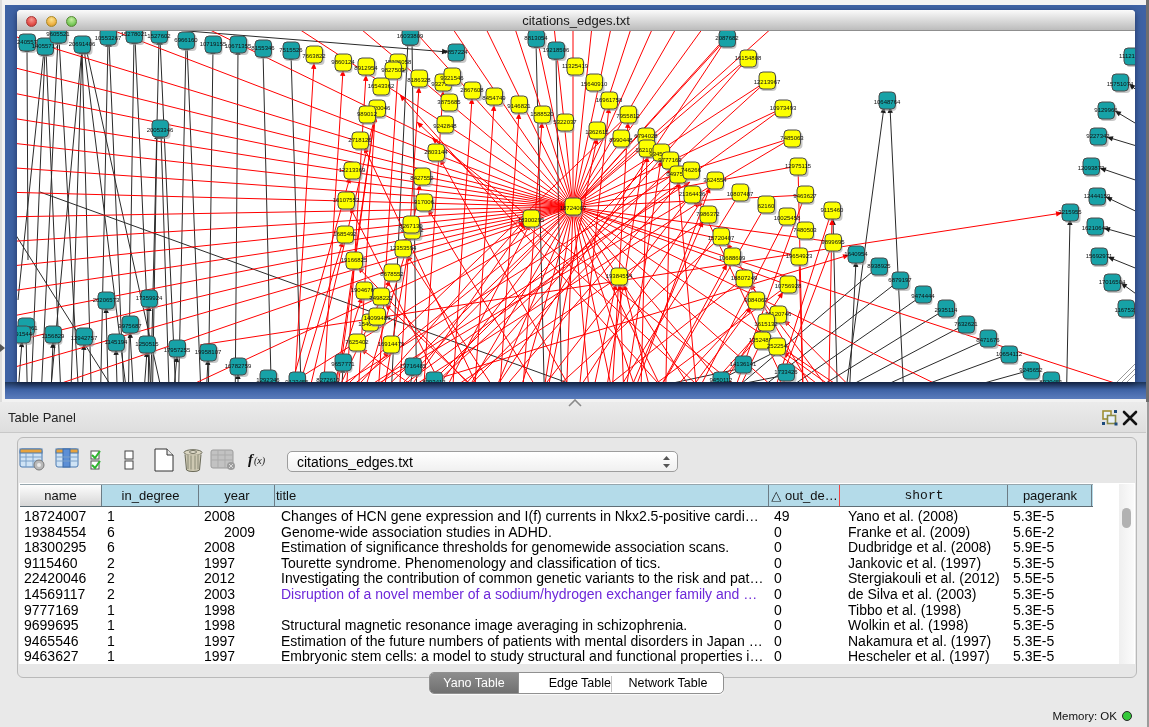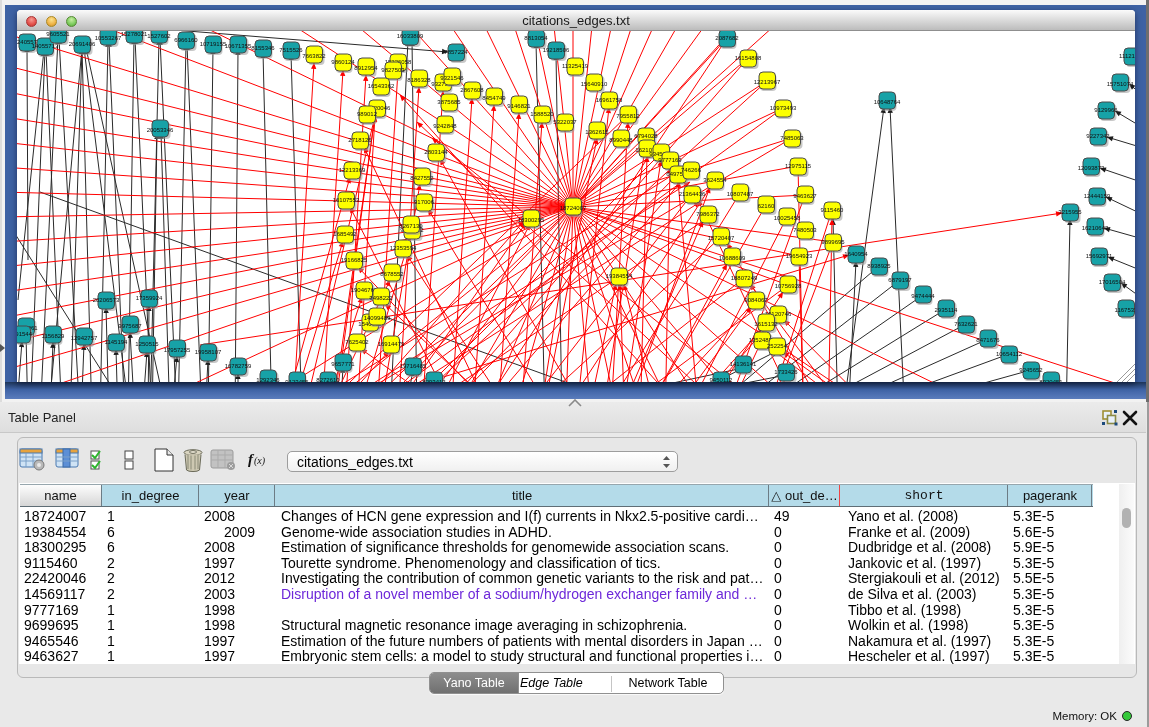--- a/index.html
+++ b/index.html
@@ -754,38 +754,38 @@
    <path d="M2 6 L5.5 2 L9 6 z" fill="#555"></path>
         <path d="M2 10 L5.5 14 L9 10 z" fill="#555"></path>
   </svg>
 </div>
 
 <div class="abs" style="left:19px;top:483px;width:1116px;height:181px;background:#fff;"></div>
 <div style="position:absolute;left:20px;top:484px;width:1073px;height:23px;background:#b4dbe9;border-top:1px solid #97a6ad;border-bottom:1px solid #5f6d75;"></div>
     <div style="position:absolute;left:20px;top:485px;width:82px;height:21px;background:linear-gradient(#fdfdfd,#d6d6d6);border-right:1px solid #6c7c85;text-align:center;line-height:21px;font-size:13px;color:#111;overflow:hidden;white-space:nowrap;">name</div>
     <div style="position:absolute;left:103px;top:485px;width:96px;height:21px;border-right:1px solid #6c7c85;text-align:center;line-height:21px;font-size:13px;color:#111;overflow:hidden;white-space:nowrap;">in_degree</div>
     <div style="position:absolute;left:200px;top:485px;width:75px;height:21px;border-right:1px solid #6c7c85;text-align:center;line-height:21px;font-size:13px;color:#111;overflow:hidden;white-space:nowrap;">year</div>
-    <div style="position:absolute;left:276px;top:485px;width:493px;height:21px;border-right:1px solid #6c7c85;text-align:center;line-height:21px;font-size:13px;color:#111;overflow:hidden;white-space:nowrap;">title</div>
+    <div style="position:absolute;left:276px;top:485px;width:493px;height:21px;border-right:1px solid #6c7c85;line-height:21px;font-size:13px;color:#111;overflow:hidden;white-space:nowrap;">title</div>
     <div style="position:absolute;left:770px;top:485px;width:70px;height:21px;border-right:1px solid #ef4444;text-align:center;line-height:21px;font-size:13px;color:#111;overflow:hidden;white-space:nowrap;">△ out_de…</div>
     <div style="position:absolute;left:841px;top:485px;width:167px;height:21px;border-right:1px solid #6c7c85;text-align:center;line-height:21px;font-size:13px;color:#111;overflow:hidden;white-space:nowrap;font-family:Liberation Mono, monospace;">short</div>
     <div style="position:absolute;left:1009px;top:485px;width:83px;height:21px;border-right:1px solid #6c7c85;text-align:center;line-height:21px;font-size:13px;color:#111;overflow:hidden;white-space:nowrap;">pagerank</div>
     <div style="position:absolute;left:24px;top:508px;height:16px;line-height:16px;font-size:14px;color:#000;white-space:nowrap;">18724007</div>
     <div style="position:absolute;left:107px;top:508px;height:16px;line-height:16px;font-size:14px;color:#000;white-space:nowrap;">1</div>
     <div style="position:absolute;left:204px;top:508px;height:16px;line-height:16px;font-size:14px;color:#000;white-space:nowrap;">2008</div>
     <div style="position:absolute;left:281px;top:508px;height:16px;width:489px;overflow:hidden;line-height:16px;font-size:14px;color:#000;white-space:nowrap;">Changes of HCN gene expression and I(f) currents in Nkx2.5-positive cardi…</div>
     <div style="position:absolute;left:774px;top:508px;height:16px;line-height:16px;font-size:14px;color:#000;white-space:nowrap;">49</div>
     <div style="position:absolute;left:848px;top:508px;height:16px;line-height:16px;font-size:14px;color:#000;white-space:nowrap;">Yano et al. (2008)</div>
     <div style="position:absolute;left:1013px;top:508px;height:16px;line-height:16px;font-size:14px;color:#000;white-space:nowrap;">5.3E-5</div>
     <div style="position:absolute;left:24px;top:524px;height:16px;line-height:16px;font-size:14px;color:#000;white-space:nowrap;">19384554</div>
     <div style="position:absolute;left:107px;top:524px;height:16px;line-height:16px;font-size:14px;color:#000;white-space:nowrap;">6</div>
     <div style="position:absolute;left:204px;top:524px;height:16px;line-height:16px;font-size:14px;color:#000;white-space:nowrap;margin-left:20px;">2009</div>
     <div style="position:absolute;left:281px;top:524px;height:16px;width:489px;overflow:hidden;line-height:16px;font-size:14px;color:#000;white-space:nowrap;">Genome-wide association studies in ADHD.</div>
     <div style="position:absolute;left:774px;top:524px;height:16px;line-height:16px;font-size:14px;color:#000;white-space:nowrap;">0</div>
     <div style="position:absolute;left:848px;top:524px;height:16px;line-height:16px;font-size:14px;color:#000;white-space:nowrap;">Franke et al. (2009)</div>
-    <div style="position:absolute;left:1013px;top:524px;height:16px;line-height:16px;font-size:14px;color:#000;white-space:nowrap;">5.6E-5</div>
+    <div style="position:absolute;left:1013px;top:524px;height:16px;line-height:16px;font-size:14px;color:#000;white-space:nowrap;">5.6E-2</div>
     <div style="position:absolute;left:24px;top:539px;height:16px;line-height:16px;font-size:14px;color:#000;white-space:nowrap;">18300295</div>
     <div style="position:absolute;left:107px;top:539px;height:16px;line-height:16px;font-size:14px;color:#000;white-space:nowrap;">6</div>
     <div style="position:absolute;left:204px;top:539px;height:16px;line-height:16px;font-size:14px;color:#000;white-space:nowrap;">2008</div>
     <div style="position:absolute;left:281px;top:539px;height:16px;width:489px;overflow:hidden;line-height:16px;font-size:14px;color:#000;white-space:nowrap;">Estimation of significance thresholds for genomewide association scans.</div>
     <div style="position:absolute;left:774px;top:539px;height:16px;line-height:16px;font-size:14px;color:#000;white-space:nowrap;">0</div>
     <div style="position:absolute;left:848px;top:539px;height:16px;line-height:16px;font-size:14px;color:#000;white-space:nowrap;">Dudbridge et al. (2008)</div>
     <div style="position:absolute;left:1013px;top:539px;height:16px;line-height:16px;font-size:14px;color:#000;white-space:nowrap;">5.9E-5</div>
     <div style="position:absolute;left:24px;top:555px;height:16px;line-height:16px;font-size:14px;color:#000;white-space:nowrap;">9115460</div>
     <div style="position:absolute;left:107px;top:555px;height:16px;line-height:16px;font-size:14px;color:#000;white-space:nowrap;">2</div>
     <div style="position:absolute;left:204px;top:555px;height:16px;line-height:16px;font-size:14px;color:#000;white-space:nowrap;">1997</div>
@@ -834,21 +834,21 @@
     <div style="position:absolute;left:774px;top:648px;height:16px;line-height:16px;font-size:14px;color:#000;white-space:nowrap;">0</div>
     <div style="position:absolute;left:848px;top:648px;height:16px;line-height:16px;font-size:14px;color:#000;white-space:nowrap;text-align:right;">Hescheler et al. (1997)</div>
     <div style="position:absolute;left:1013px;top:648px;height:16px;line-height:16px;font-size:14px;color:#000;white-space:nowrap;">5.3E-5</div>
 
 <div class="abs" style="left:1119px;top:484px;width:15px;height:180px;background:linear-gradient(90deg,#efefef,#fbfbfb);"></div>
 <div class="abs" style="left:1122px;top:508px;width:9px;height:20px;background:#b2b2b2;border-radius:5px;"></div>
 
 <div class="abs" style="left:429px;top:672px;width:295px;height:22px;border:1px solid #909090;border-radius:5px;background:#fff;overflow:hidden;box-shadow:0 1px 1px rgba(255,255,255,.8);">
   <div class="abs" style="left:0;top:0;width:89px;height:22px;background:linear-gradient(#8d8d8d,#6d6d6d);
        color:#fff;text-align:center;line-height:21px;font-size:12.5px;border-right:1px solid #909090;">Yano Table</div>
-  <div class="abs" style="left:90px;top:0;width:91px;height:22px;color:#000;text-align:left;line-height:21px;font-size:12.5px;font-style:italic;">Edge Table</div>
+  <div class="abs" style="left:90px;top:0;width:91px;height:22px;color:#000;text-align:right;line-height:21px;font-size:12.5px;">Edge Table</div>
   <div class="abs" style="left:181px;top:3px;width:1px;height:16px;background:#c5c5c5;"></div>
   <div class="abs" style="left:182px;top:0;width:112px;height:22px;color:#000;text-align:center;line-height:21px;font-size:12.5px;">Network Table</div>
 </div>
 
 <div class="abs" style="left:1020px;top:710px;width:97px;text-align:right;font-size:11.5px;color:#111;">Memory: OK</div>
 <div class="abs" style="left:1121.5px;top:710.5px;width:10px;height:10px;border-radius:50%;background:#34c93a;border:1.5px solid #262626;"></div>
 
 <svg class="abs" style="left:567px;top:399px" width="16" height="8" viewBox="0 0 16 8">
  <path d="M2 7 L8 1 L14 7" fill="none" stroke="#8a8a8a" stroke-width="1.6"></path>
 </svg>

